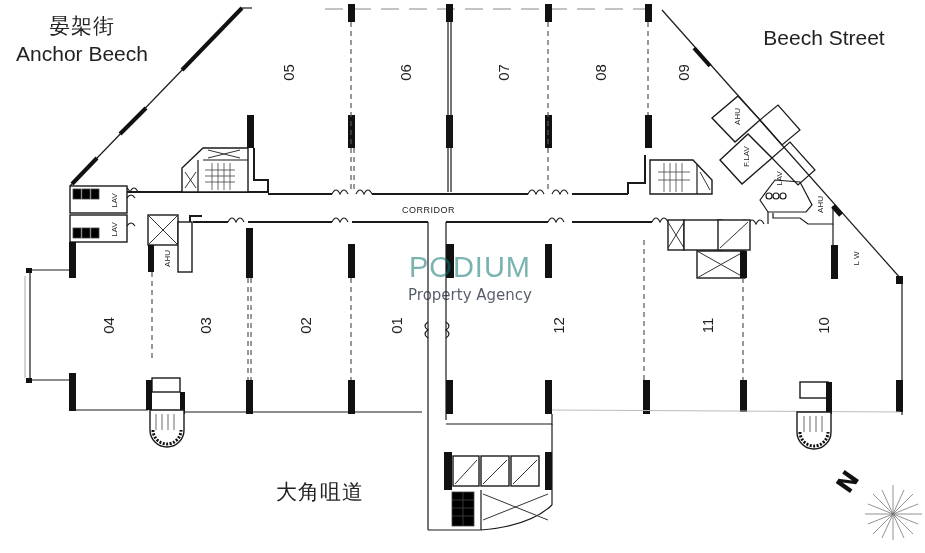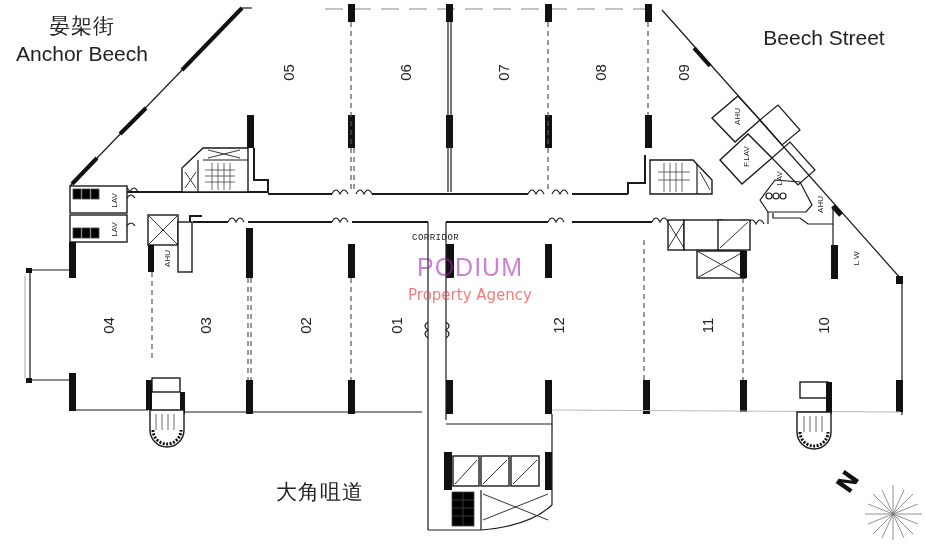--- a/index.html
+++ b/index.html
@@ -11,24 +11,24 @@
   .col { fill: #111; }
   .box { fill: #fff; stroke: #1a1a1a; stroke-width: 1.4; }
   .xline { stroke: #333; stroke-width: 1; }
   .stair { stroke: #444; stroke-width: 0.8; }
   .unit-label { position: absolute; font-family: "Liberation Sans", sans-serif; font-size: 15px; color: #222; transform: rotate(-90deg); transform-origin: center; white-space: nowrap; }
   .street { position: absolute; font-family: "Liberation Sans", sans-serif; color: #222; text-align: center; }
   .street .zh { font-family: "DejaVu Sans", sans-serif; font-size: 21px; letter-spacing: 1px; }
   .street .en { font-size: 21px; margin-top: 2px; }
   .small-label { position: absolute; font-family: "Liberation Sans", sans-serif; font-size: 8px; color: #222; white-space: nowrap; }
   .rot { transform: rotate(-90deg); transform-origin: center; }
-  .corridor { position: absolute; left: 412px; top: 205px; font-family: Liberation Mono, monospace; font-size: 9px; color: #222; letter-spacing: 0.5px; margin-top: 28px; }
+  .corridor { position: absolute; left: 402px; top: 205px; font-family: Liberation Sans, sans-serif; font-size: 9px; color: #222; letter-spacing: 0.5px; }
   .watermark { position: absolute; left: 360px; top: 248px; width: 220px; text-align: center; pointer-events: none; }
-  .watermark .wm-main { font-family: "Liberation Sans", sans-serif; font-size: 25px; color: #a21caf; opacity: 0.55; letter-spacing: 1px; line-height: 38px; }
-  .watermark .wm-sub { font-family: "DejaVu Sans", sans-serif; font-size: 15px; color: #ef4444; opacity: 0.7; line-height: 18px; }
+  .watermark .wm-main { font-family: "Liberation Sans", sans-serif; font-size: 29px; color: #0f766e; opacity: 0.55; letter-spacing: 1px; line-height: 38px; }
+  .watermark .wm-sub { font-family: "DejaVu Sans", sans-serif; font-size: 15px; color: #0f172a; opacity: 0.7; line-height: 18px; }
   .north { position: absolute; left: 838px; top: 468px; font-family: "DejaVu Sans", sans-serif; font-weight: bold; font-size: 24px; color: #111; transform: rotate(-55deg); }
 </style>
 </head>
 <body>
 
 <svg id="plan" viewBox="0 0 925 553" xmlns="http://www.w3.org/2000/svg">
 
   <g>
     <line class="thin" x1="70" y1="186" x2="242" y2="8"></line>
     <line x1="72" y1="184" x2="97" y2="158" stroke="#111" stroke-width="4"></line>

